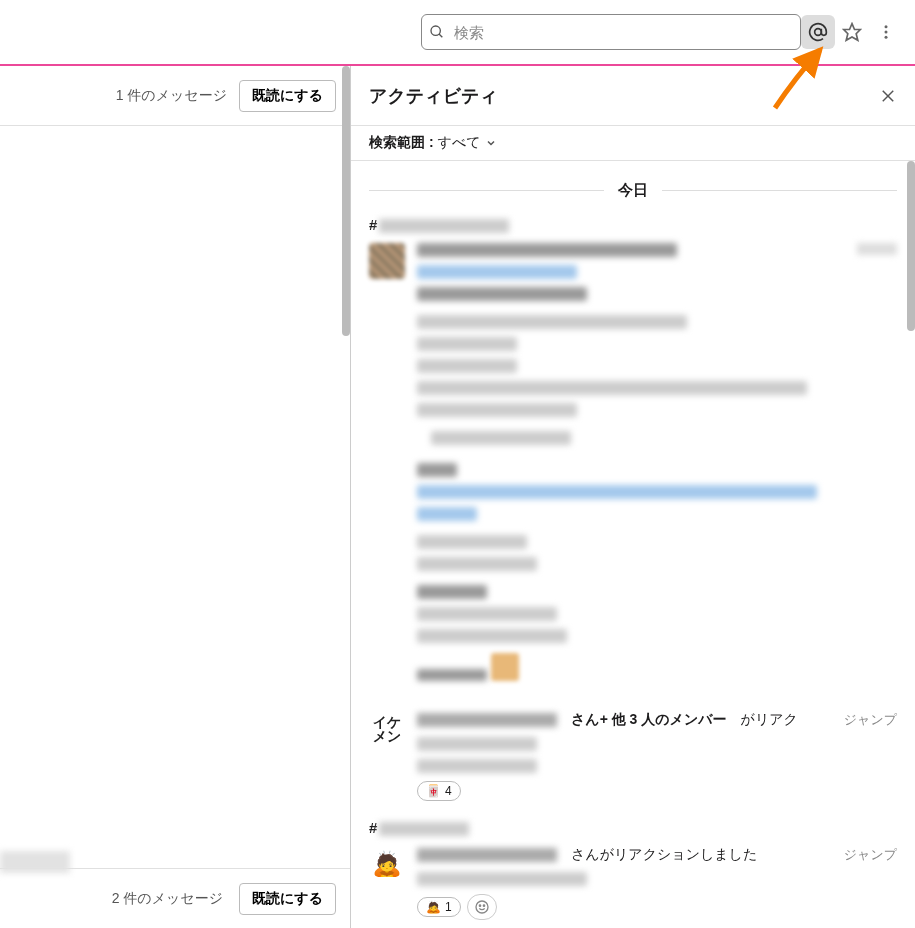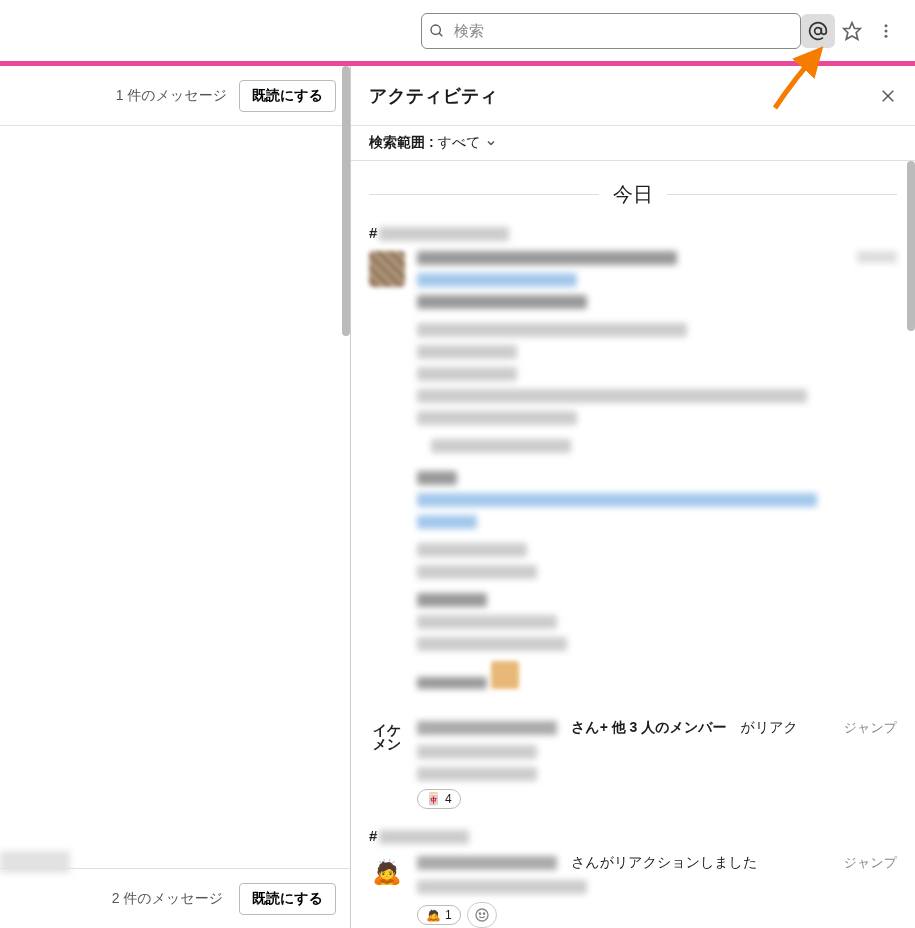--- a/index.html
+++ b/index.html
@@ -1,18 +1,18 @@
 <!DOCTYPE html>
 <html><head>
   <meta charset="utf-8">
   <style>
     * { box-sizing: border-box; margin: 0; padding: 0; }
     body { font-family: -apple-system, BlinkMacSystemFont, "Segoe UI", sans-serif; background: #fff; color: #1d1c1d; width: 915px; height: 928px; overflow: hidden; position: relative; }
     
-    .top-bar { height: 66px; display: flex; align-items: center; padding: 0 12px; gap: 0; justify-content: flex-end; border-bottom: 5px solid #ec4899; }
+    .top-bar { height: 66px; display: flex; align-items: center; padding: 0 12px; gap: 0; justify-content: flex-end; border-bottom: 2px solid #ec4899; }
     .search-wrap { flex: 0 0 380px; position: relative; }
     .search-input { width: 100%; height: 36px; border: 1px solid #888; border-radius: 6px; padding: 0 10px 0 32px; font-size: 15px; background: #fff; }
     .search-input::placeholder { color: #888; }
     .search-icon-pos { position: absolute; left: 8px; top: 50%; transform: translateY(-50%); color: #555; }
     .icon-btn { width: 34px; height: 34px; border-radius: 6px; display: flex; align-items: center; justify-content: center; background: transparent; border: none; cursor: pointer; color: #666; }
     .icon-btn.active-at { background: #ddd; color: #333; }
     
     .main-split { display: flex; height: calc(100% - 66px); }
     
     .left-pane { width: 351px; border-right: 1px solid #ccc; display: flex; flex-direction: column; position: relative; }
@@ -32,21 +32,21 @@
     .filter-bar { padding: 8px 18px; border-bottom: 1px solid #e0e0e0; display: flex; align-items: center; gap: 4px; font-size: 14px; }
     .filter-label { font-weight: 700; }
     .filter-val { font-weight: 400; }
     .chev { color: #555; }
     
     .right-content { flex: 1; overflow: hidden; padding: 14px 18px; position: relative; }
     .right-scroll-ind { position: absolute; right: 0; top: 0; width: 8px; height: 170px; background: #bbb; border-radius: 4px; }
     
     .day-divider { display: flex; align-items: center; margin: 6px 0 16px; }
     .day-divider .line { flex: 1; height: 1px; background: #ddd; }
-    .day-label { padding: 0 14px; font-weight: 400; font-size: 20px; }
+    .day-label { padding: 0 14px; font-weight: 700; font-size: 15px; }
     
     .channel-line { font-weight: 700; font-size: 15px; margin-bottom: 10px; }
     .channel-blur { display: inline-block; width: 130px; height: 14px; background: #ccc; filter: blur(3px); vertical-align: middle; margin-left: 2px; }
     .channel-blur.sm { width: 90px; }
     
     .msg-block { display: flex; gap: 12px; margin-bottom: 18px; }
     .avatar { width: 36px; height: 36px; border-radius: 4px; flex-shrink: 0; display: flex; align-items: center; justify-content: center; font-size: 24px; text-align: right; }
     .avatar.pix { background: linear-gradient(45deg, #b89878 25%, #8a7860 25%, #8a7860 50%, #b89878 50%, #b89878 75%, #8a7860 75%); background-size: 12px 12px; filter: blur(2px); }
     .avatar.txt { font-size: 14px; font-weight: 900; line-height: 1; color: #222; }
     .msg-body { flex: 1; }

